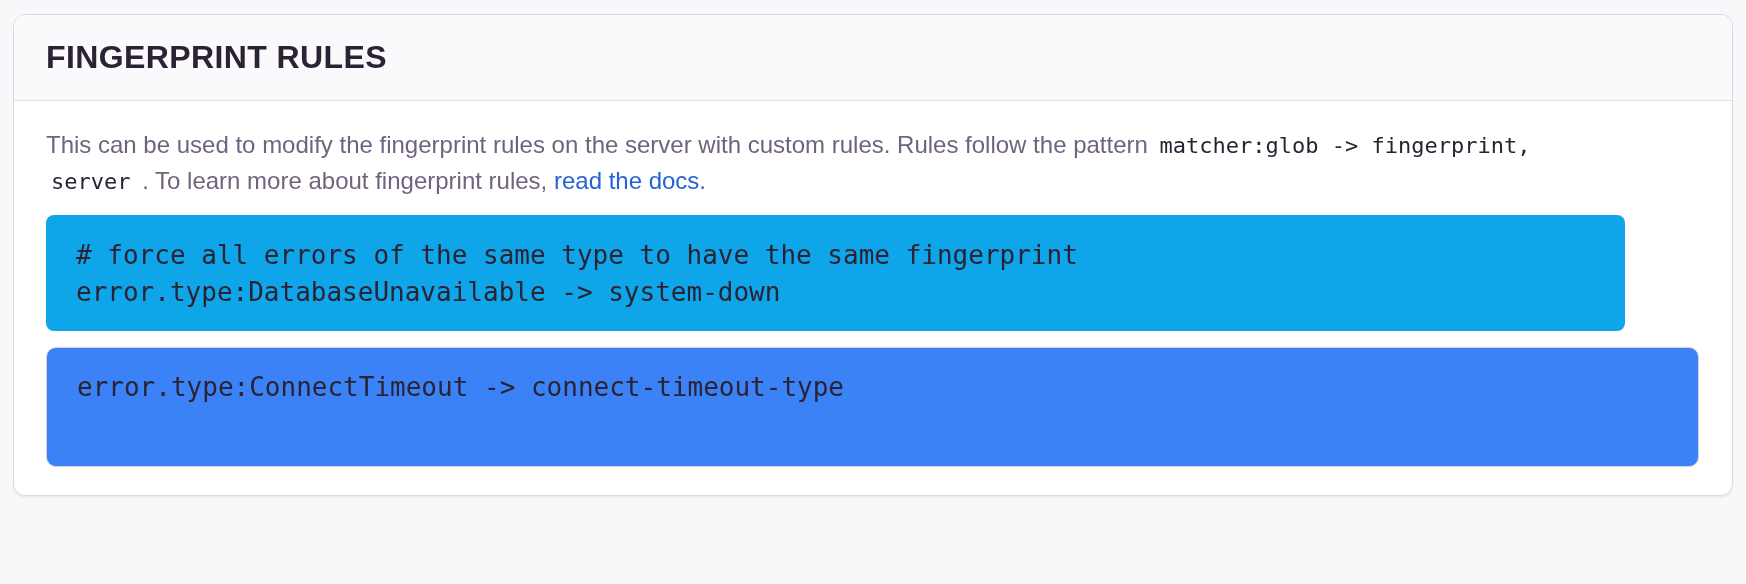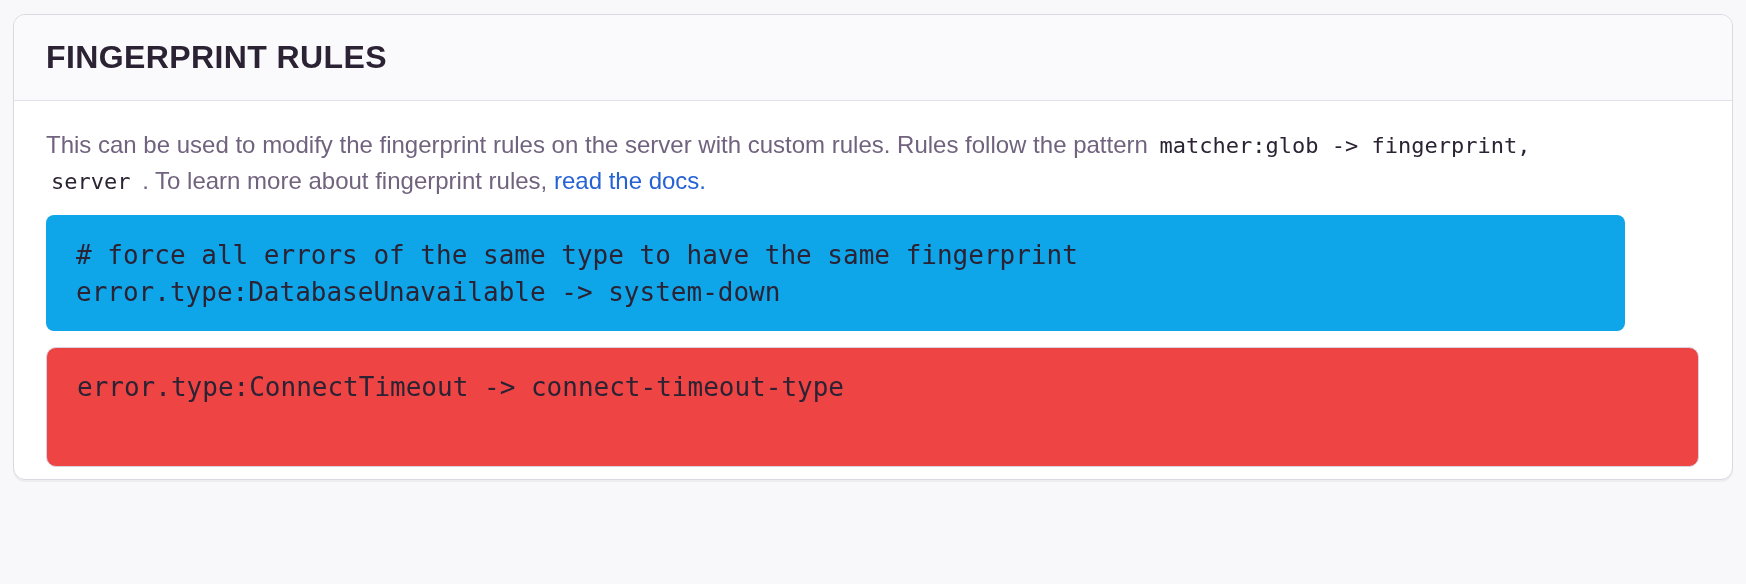--- a/index.html
+++ b/index.html
@@ -27,21 +27,21 @@
     border-bottom: 1px solid #e4e0e9;
     border-radius: 12px 12px 0 0;
   }
   .panel-title {
     font-size: 32px;
     font-weight: bold;
     color: #2b2233;
     letter-spacing: 0.4px;
   }
   .panel-body {
-    padding: 26px 32px 12px 32px;
+    padding: 26px 32px 28px 32px;
   }
   .description {
     font-size: 24px;
     line-height: 35px;
     color: #71637e;
     margin-bottom: 16px;
   }
   .inline-code {
     font-family: "DejaVu Sans Mono", monospace;
     font-size: 22px;
@@ -64,21 +64,21 @@
     color: #2b2233;
   }
   .code-example .code-line {
     line-height: 37px;
     white-space: pre;
   }
   .rules-textarea {
     display: block;
     width: 1653px;
     height: 120px;
-    background: #ef4444;
+    background: #3b82f6;
     border: 1px solid #d8d2de;
     border-radius: 10px;
     padding: 22px 30px;
     font-family: "DejaVu Sans Mono", monospace;
     font-size: 26px;
     line-height: 34px;
     color: #2b2233;
     resize: none;
     outline: none;
     box-shadow: inset 0 2px 0 rgba(43, 34, 51, 0.02);

